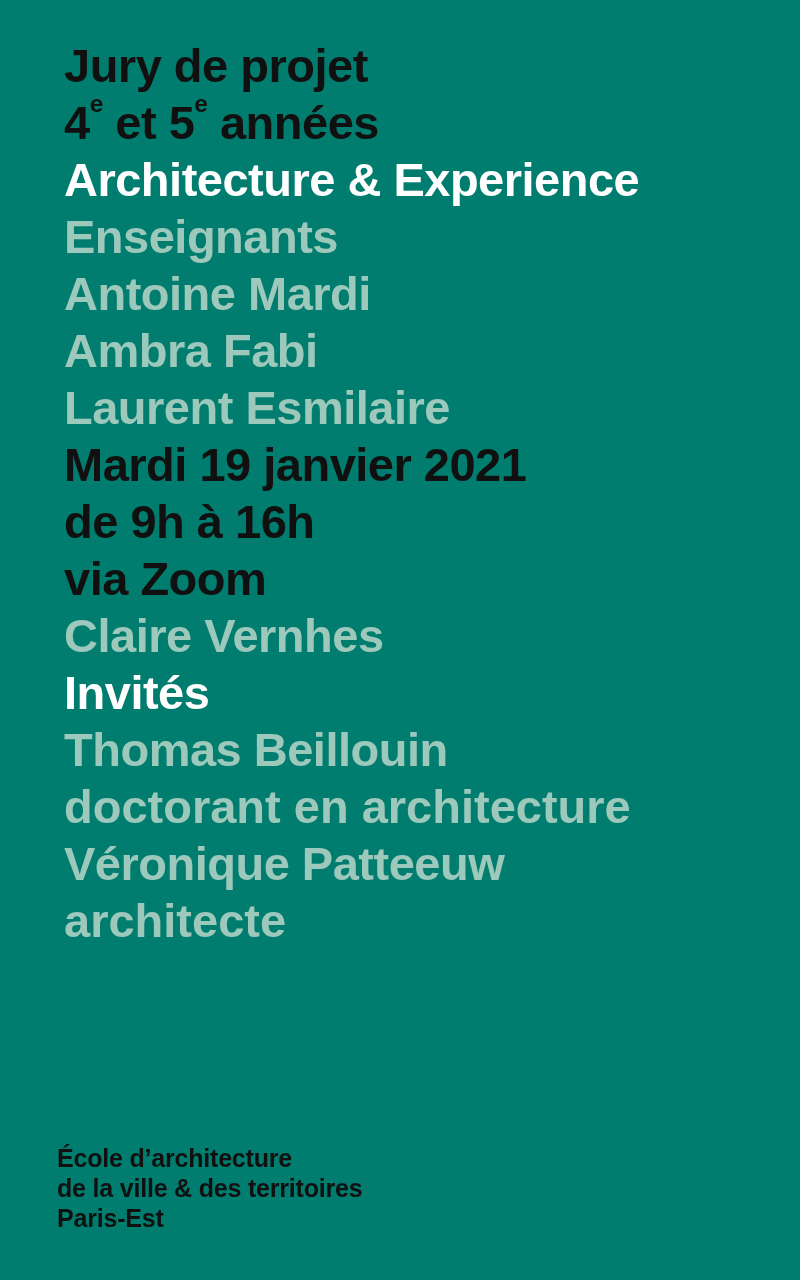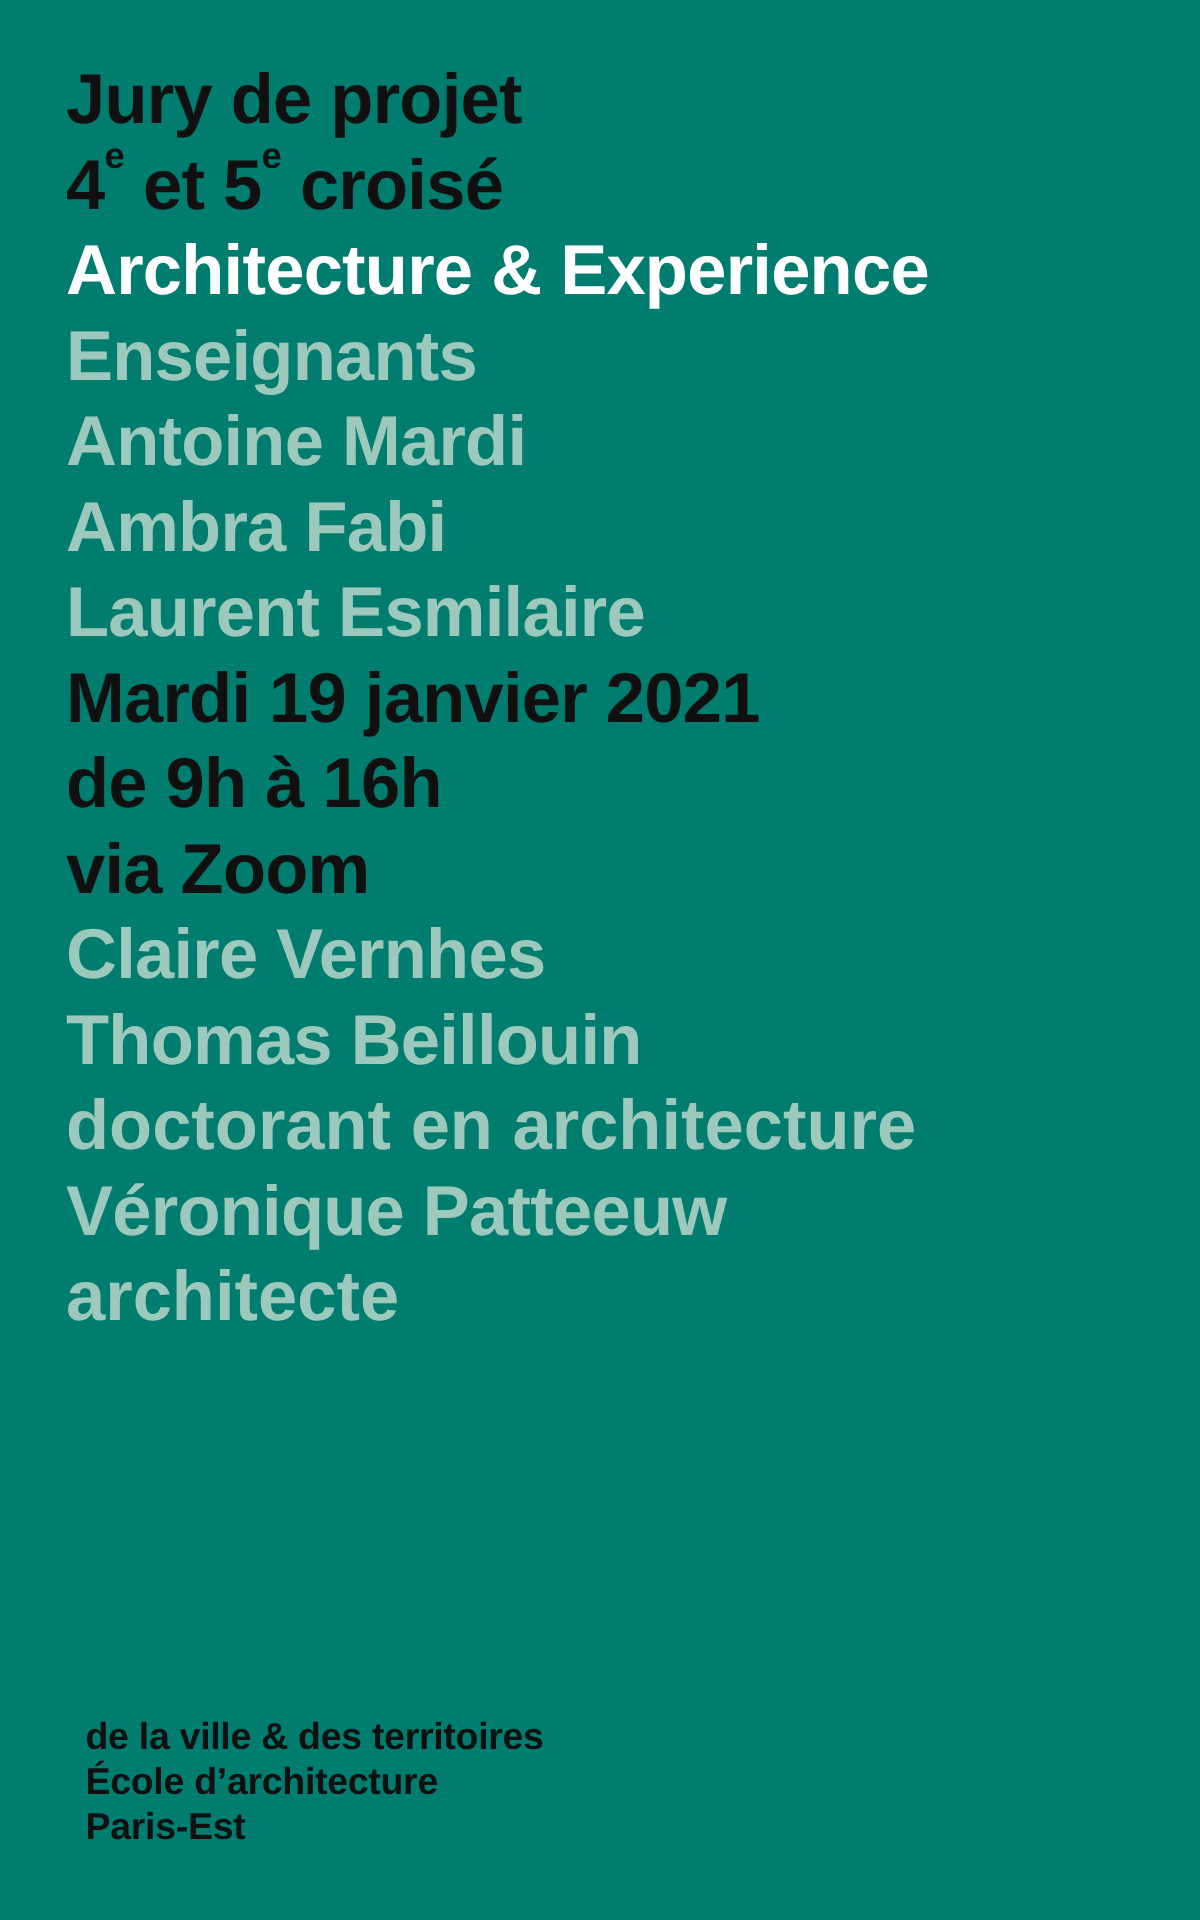--- a/index.html
+++ b/index.html
@@ -13,21 +13,21 @@
     overflow: hidden;
     position: relative;
     font-family: "Liberation Sans", sans-serif;
   }
   .poster {
     position: absolute;
     inset: 0;
   }
   .text-block {
     position: absolute;
-    left: 44px;
+    left: 64px;
     top: 37px;
     font-size: 47px;
     line-height: 57px;
     font-weight: 700;
     letter-spacing: -0.5px;
     white-space: nowrap;
   }
   .footer-block {
     position: absolute;
     left: 57px;
@@ -50,35 +50,36 @@
     line-height: 0;
   }
 </style>
 </head>
 <body>
 
 <div class="poster">
 
   <div class="text-block">
     <span class="line black">Jury de projet</span>
-    <span class="line black"><span>4</span><sup class="ord">e</sup><span> et 5</span><sup class="ord">e</sup><span> croisé</span></span>
+    <span class="line black"><span>4</span><sup class="ord">e</sup><span> et 5</span><sup class="ord">e</sup><span> années</span></span>
     <span class="line white">Architecture &amp; Experience</span>
     <span class="line green">Enseignants</span>
     <span class="line green">Antoine Mardi</span>
     <span class="line green">Ambra Fabi</span>
     <span class="line green">Laurent Esmilaire</span>
     <span class="line black">Mardi 19 janvier 2021</span>
     <span class="line black">de 9h à 16h</span>
     <span class="line black">via Zoom</span>
     <span class="line green">Claire Vernhes</span>
+    <span class="line white">Invités</span>
     <span class="line green">Thomas Beillouin</span>
     <span class="line green regular">doctorant en architecture</span>
     <span class="line green">Véronique Patteeuw</span>
     <span class="line green regular">architecte</span>
   </div>
 
   <div class="footer-block black">
+    <span class="line">École d’architecture</span>
     <span class="line">de la ville &amp; des territoires</span>
-    <span class="line">École d’architecture</span>
     <span class="line">Paris-Est</span>
   </div>
 
 </div>
 
 </body></html>

